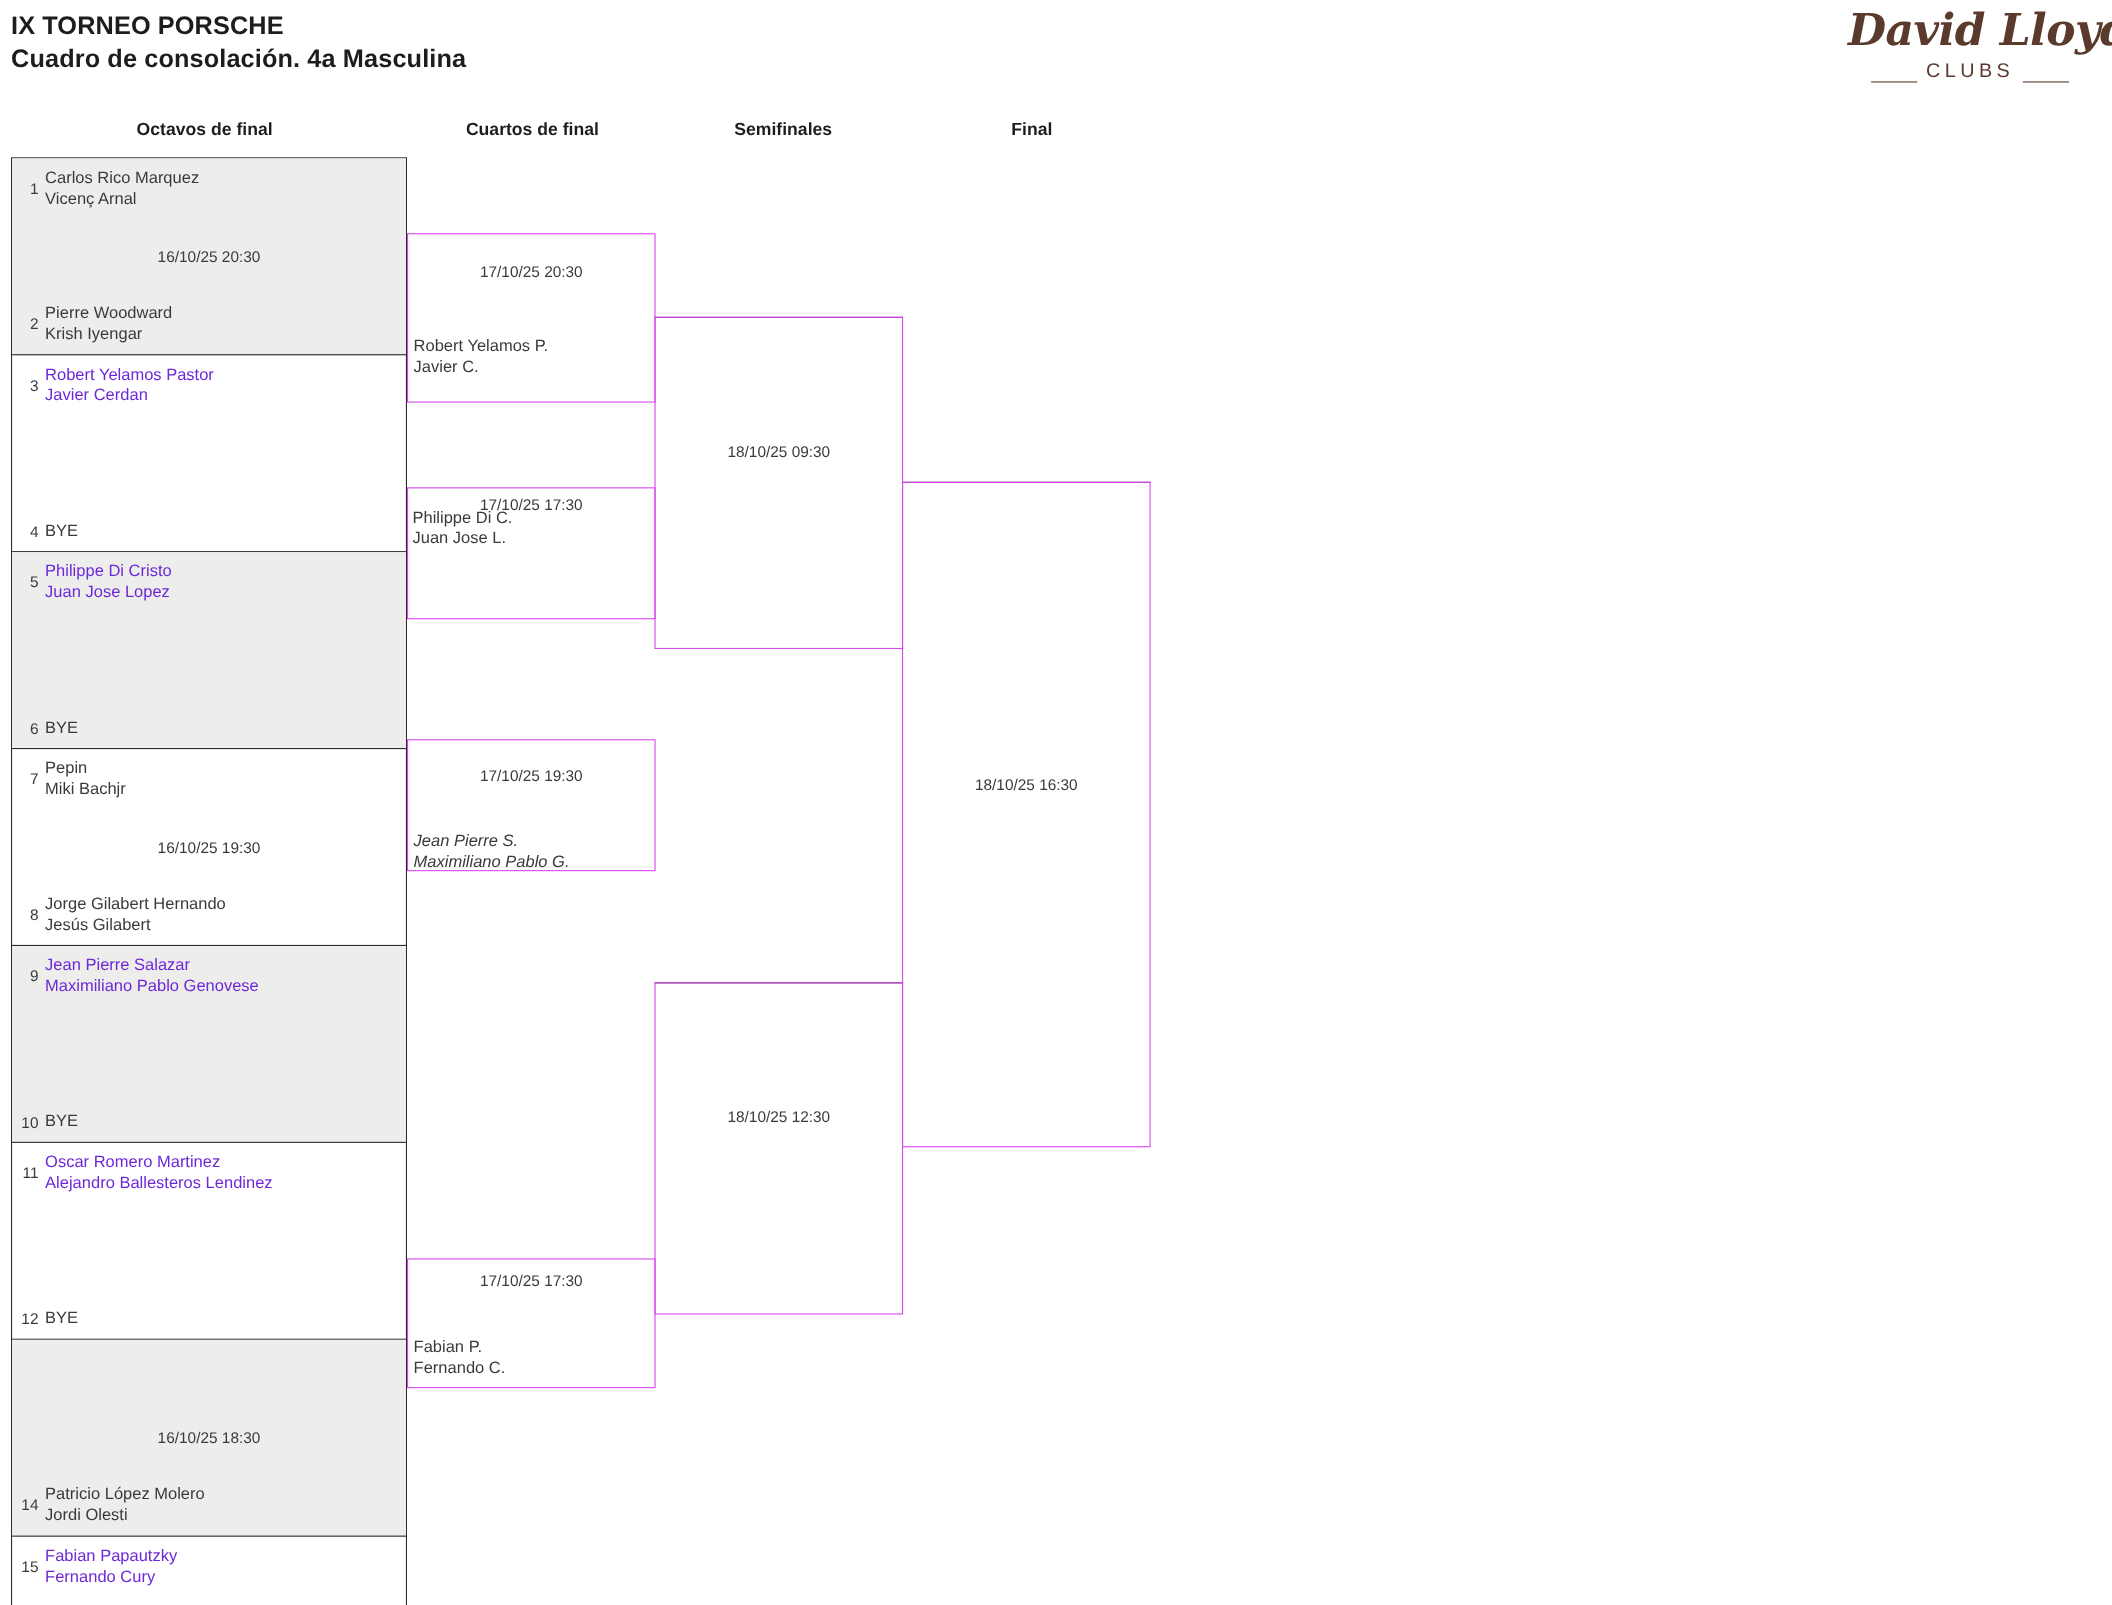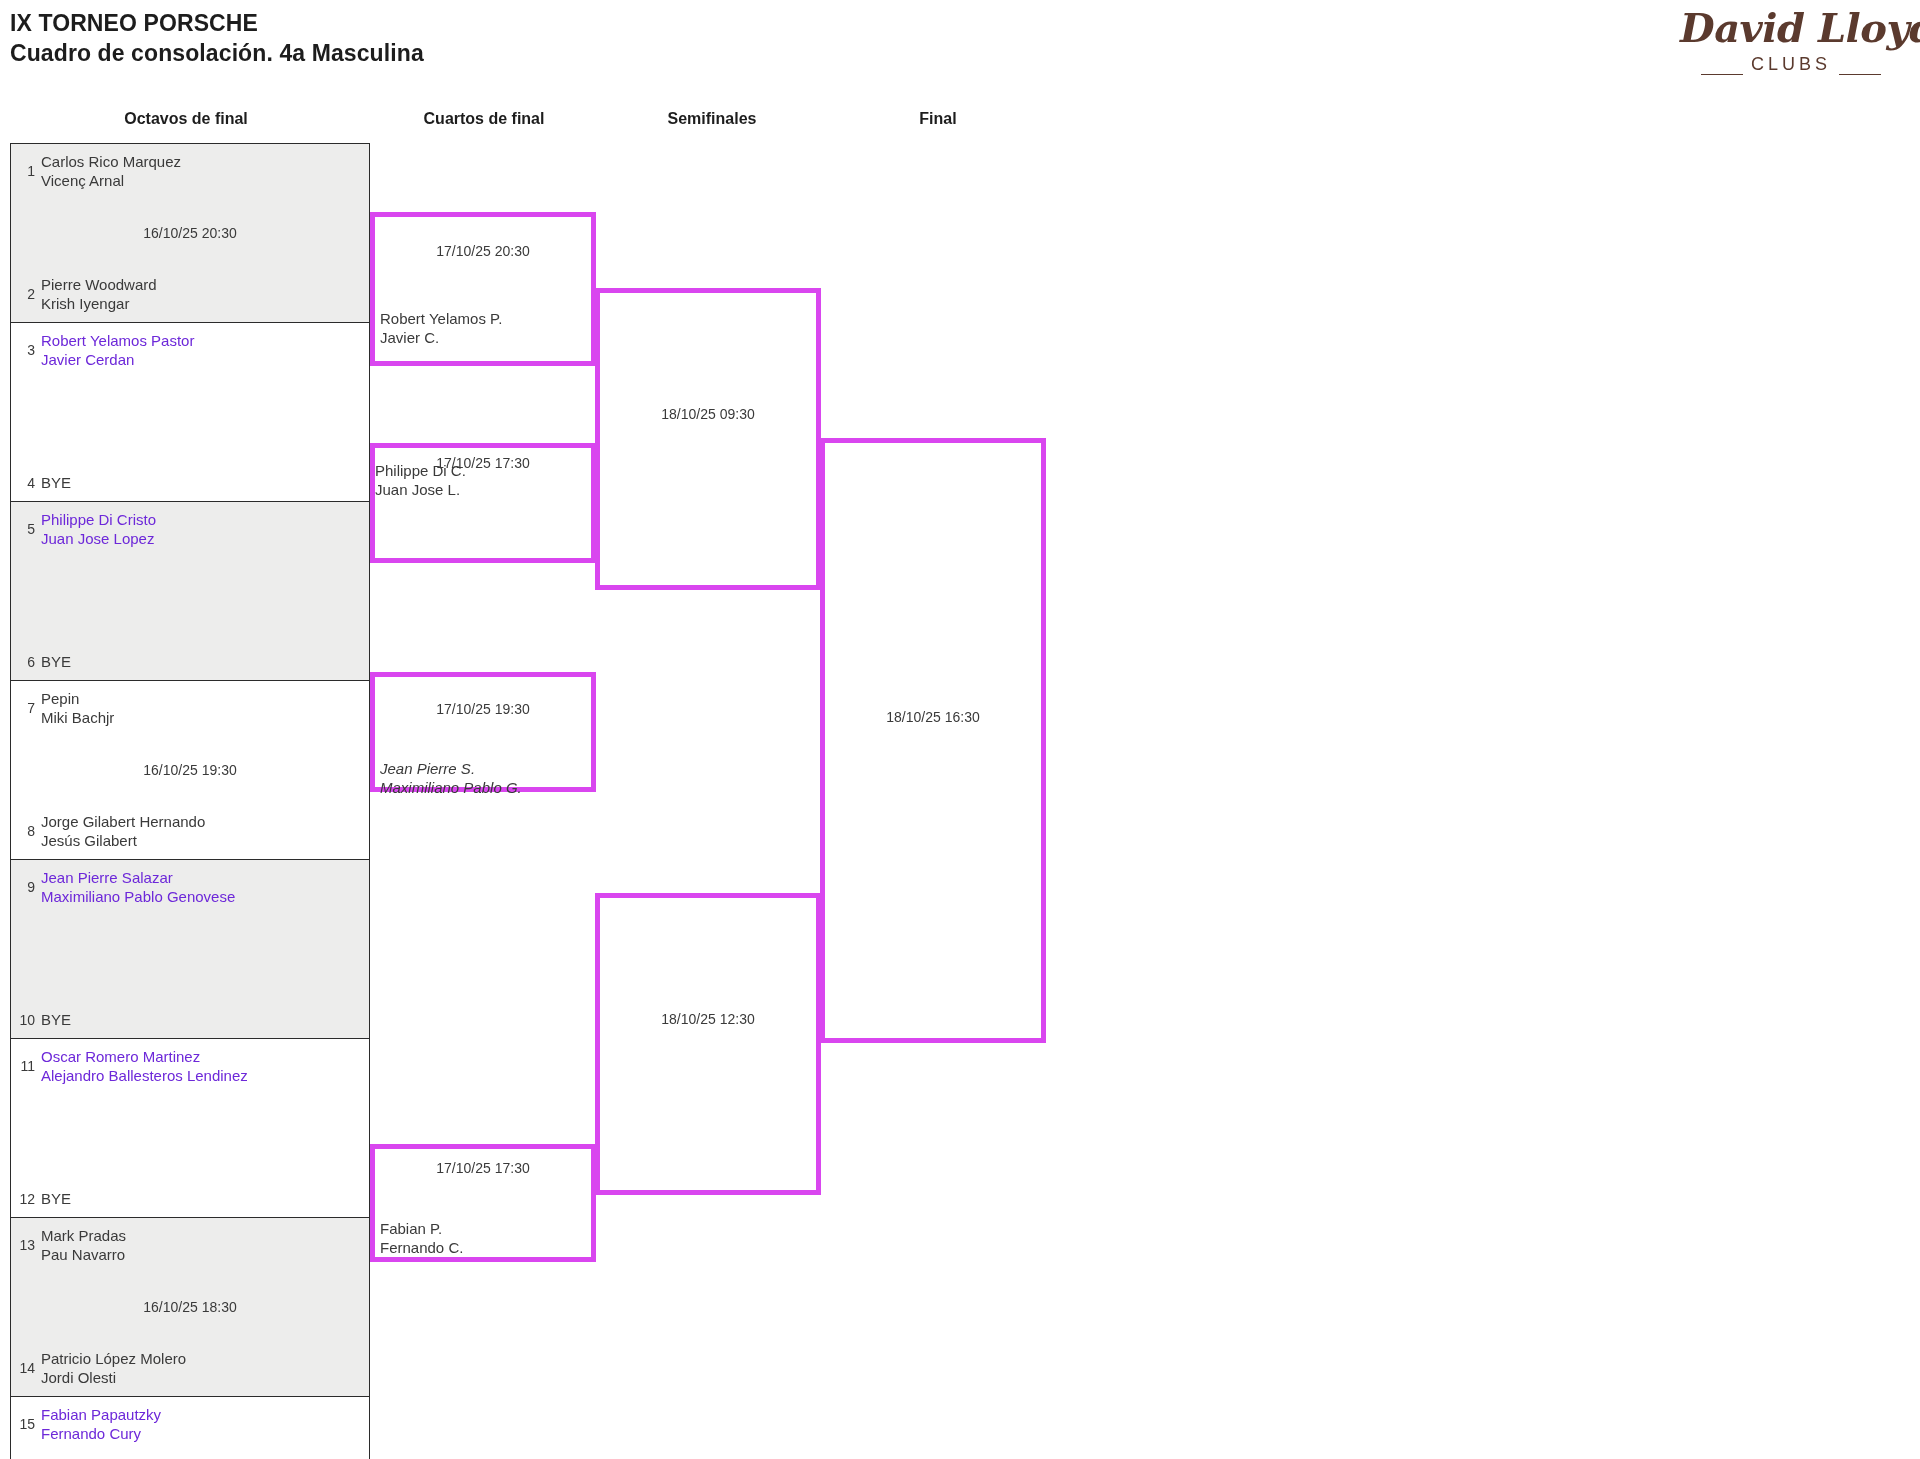--- a/index.html
+++ b/index.html
@@ -151,21 +151,21 @@
     transform: translateY(-50%);
     text-align: center;
     font-size: 14px;
     color: #3a3a3a;
     white-space: pre;
   }
 
   
   .mbox {
     position: absolute;
-    border: 5px solid #d946ef;
+    border: 1px solid #d946ef;
     box-sizing: border-box;
     background: transparent;
   }
   .mbox-date {
     position: absolute;
     left: 0;
     right: 0;
     text-align: center;
     font-size: 14px;
     color: #3a3a3a;
@@ -276,24 +276,20 @@
       <div class="players winner"><span>Oscar Romero Martinez</span><br><span>Alejandro Ballesteros Lendinez</span></div>
     </div>
     <div class="r1-date"></div>
     <div class="slot bot">
       <div class="seed">12</div>
       <div class="players bye">BYE</div>
     </div>
   </div>
 
   <div class="r1-pair shaded">
-    <div class="slot top">
-      <div class="seed tall">13</div>
-      <div class="players"><span>Mark Pradas</span><br><span>Pau Navarro</span></div>
-    </div>
     <div class="r1-date">16/10/25 18:30</div>
     <div class="slot bot">
       <div class="seed tall">14</div>
       <div class="players"><span>Patricio López Molero</span><br><span>Jordi Olesti</span></div>
     </div>
   </div>
 
   <div class="r1-pair last">
     <div class="slot top">
       <div class="seed tall">15</div>

